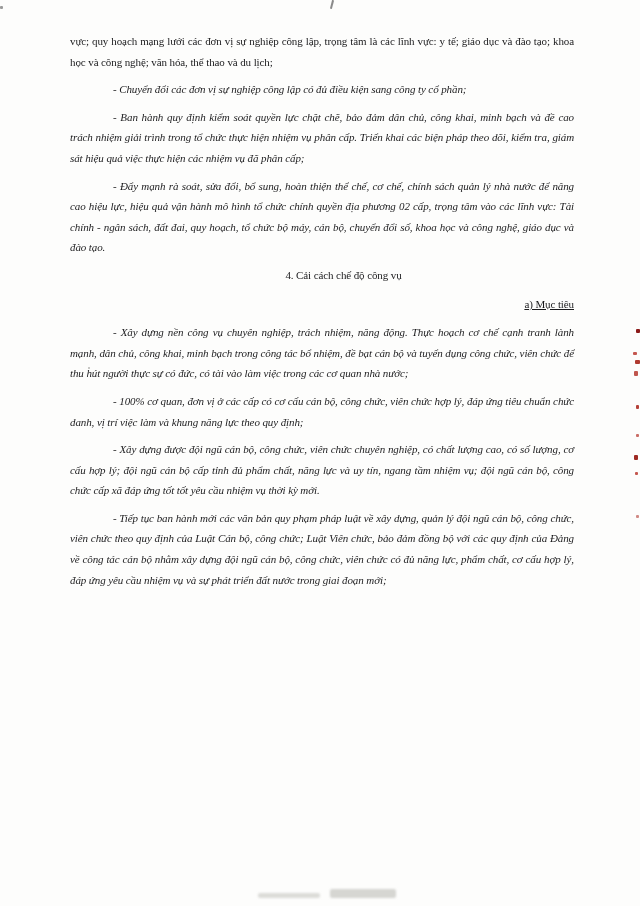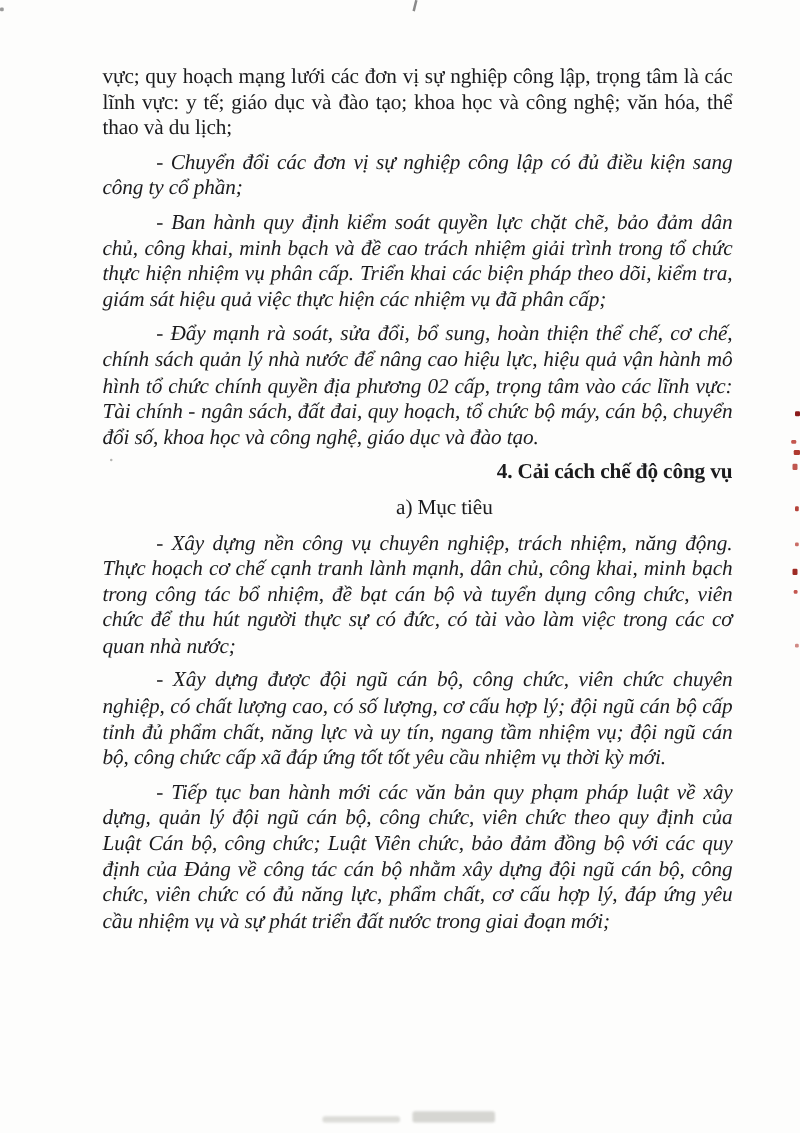--- a/index.html
+++ b/index.html
@@ -9,42 +9,42 @@
     font-family: "Liberation Serif", "DejaVu Serif", serif;
     position: relative;
     overflow: hidden;
   }
   .page {
     position: absolute; inset: 0;
     color: #1b1b1d;
   }
   .content {
     position: absolute;
-    left: 82px; top: 31px;
+    left: 70px; top: 31px;
     width: 504px;
-    font-size: 17px;
+    font-size: 11px;
     line-height: 20.6px;
     text-align: justify;
     letter-spacing: -0.1px;
-    margin-top: 20px;
   }
   p { margin: 0 0 7px 0; }
   p.cont { text-indent: 0; }
   p.item { text-indent: 43px; font-style: italic; }
   p.heading {
-    font-weight: bold;
+    font-weight: normal;
     margin-left: 43px;
     margin-top: 3px;
     margin-bottom: 8px;
-    text-align: right;
+    text-align: center;
   }
   p.sub {
     margin-left: 43px;
     margin-bottom: 8px;
-    text-align: center;
+    text-align: right;
+    text-decoration: underline;
   }
   
   .speck { position: absolute; border-radius: 1px; }
   .smudge { position: absolute; filter: blur(1px); border-radius: 2px; }
   .top-mark {
     position: absolute; left: 331px; top: 0px;
     width: 2px; height: 9px; background: #8a8a8a;
     transform: rotate(14deg);
   }
 </style>
@@ -55,20 +55,21 @@
   <span class="top-mark"></span>
 
   <div class="content">
     <p class="cont">vực; quy hoạch mạng lưới các đơn vị sự nghiệp công lập, trọng tâm là các lĩnh vực: y tế; giáo dục và đào tạo; khoa học và công nghệ; văn hóa, thể thao và du lịch;</p>
     <p class="item">- Chuyển đổi các đơn vị sự nghiệp công lập có đủ điều kiện sang công ty cổ phần;</p>
     <p class="item">- Ban hành quy định kiểm soát quyền lực chặt chẽ, bảo đảm dân chủ, công khai, minh bạch và đề cao trách nhiệm giải trình trong tổ chức thực hiện nhiệm vụ phân cấp. Triển khai các biện pháp theo dõi, kiểm tra, giám sát hiệu quả việc thực hiện các nhiệm vụ đã phân cấp;</p>
     <p class="item">- Đẩy mạnh rà soát, sửa đổi, bổ sung, hoàn thiện thể chế, cơ chế, chính sách quản lý nhà nước để nâng cao hiệu lực, hiệu quả vận hành mô hình tổ chức chính quyền địa phương 02 cấp, trọng tâm vào các lĩnh vực: Tài chính - ngân sách, đất đai, quy hoạch, tổ chức bộ máy, cán bộ, chuyển đổi số, khoa học và công nghệ, giáo dục và đào tạo.</p>
     <p class="heading">4. Cải cách chế độ công vụ</p>
     <p class="sub">a) Mục tiêu</p>
     <p class="item">- Xây dựng nền công vụ chuyên nghiệp, trách nhiệm, năng động. Thực hoạch cơ chế cạnh tranh lành mạnh, dân chủ, công khai, minh bạch trong công tác bổ nhiệm, đề bạt cán bộ và tuyển dụng công chức, viên chức để thu hút người thực sự có đức, có tài vào làm việc trong các cơ quan nhà nước;</p>
+    <p class="item">- 100% cơ quan, đơn vị ở các cấp có cơ cấu cán bộ, công chức, viên chức hợp lý, đáp ứng tiêu chuẩn chức danh, vị trí việc làm và khung năng lực theo quy định;</p>
     <p class="item">- Xây dựng được đội ngũ cán bộ, công chức, viên chức chuyên nghiệp, có chất lượng cao, có số lượng, cơ cấu hợp lý; đội ngũ cán bộ cấp tỉnh đủ phẩm chất, năng lực và uy tín, ngang tầm nhiệm vụ; đội ngũ cán bộ, công chức cấp xã đáp ứng tốt tốt yêu cầu nhiệm vụ thời kỳ mới.</p>
     <p class="item">- Tiếp tục ban hành mới các văn bản quy phạm pháp luật về xây dựng, quản lý đội ngũ cán bộ, công chức, viên chức theo quy định của Luật Cán bộ, công chức; Luật Viên chức, bảo đảm đồng bộ với các quy định của Đảng về công tác cán bộ nhằm xây dựng đội ngũ cán bộ, công chức, viên chức có đủ năng lực, phẩm chất, cơ cấu hợp lý, đáp ứng yêu cầu nhiệm vụ và sự phát triển đất nước trong giai đoạn mới;</p>
   </div>
 
   <div id="artifact-layer">
       <div class="speck" style="left: 636px; top: 329px; width: 4px; height: 4px; background: rgb(139, 26, 26);"></div>
       <div class="speck" style="left: 633px; top: 352px; width: 4px; height: 3px; background: rgb(196, 87, 79);"></div>
       <div class="speck" style="left: 635px; top: 360px; width: 5px; height: 4px; background: rgb(176, 58, 48);"></div>
       <div class="speck" style="left: 634px; top: 371px; width: 4px; height: 5px; background: rgb(192, 86, 78);"></div>
       <div class="speck" style="left: 636px; top: 405px; width: 3px; height: 4px; background: rgb(181, 66, 58);"></div>

